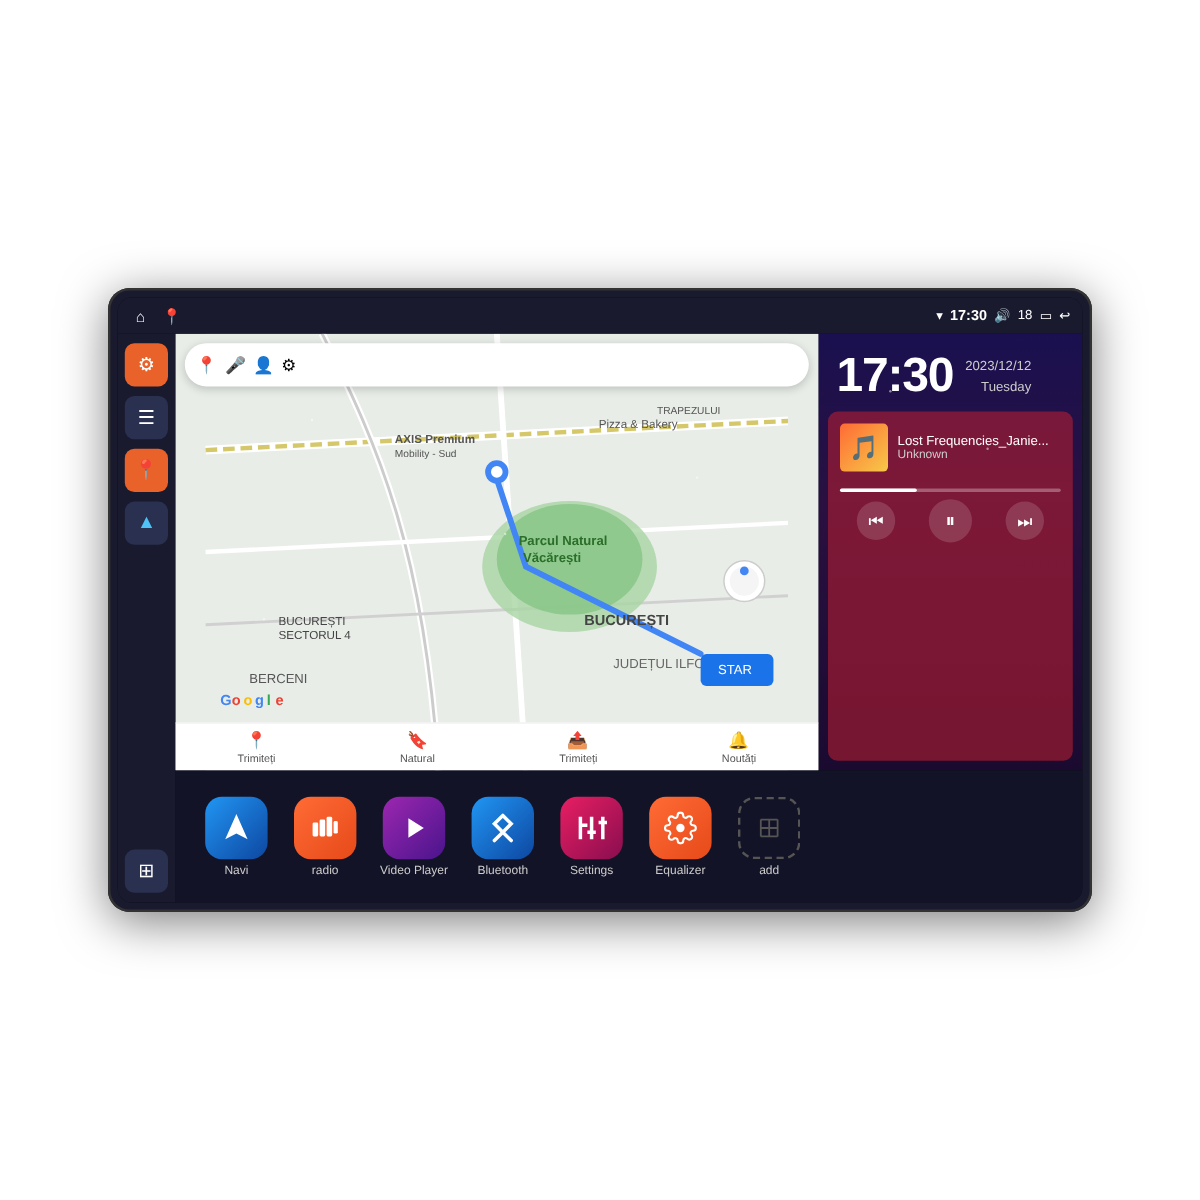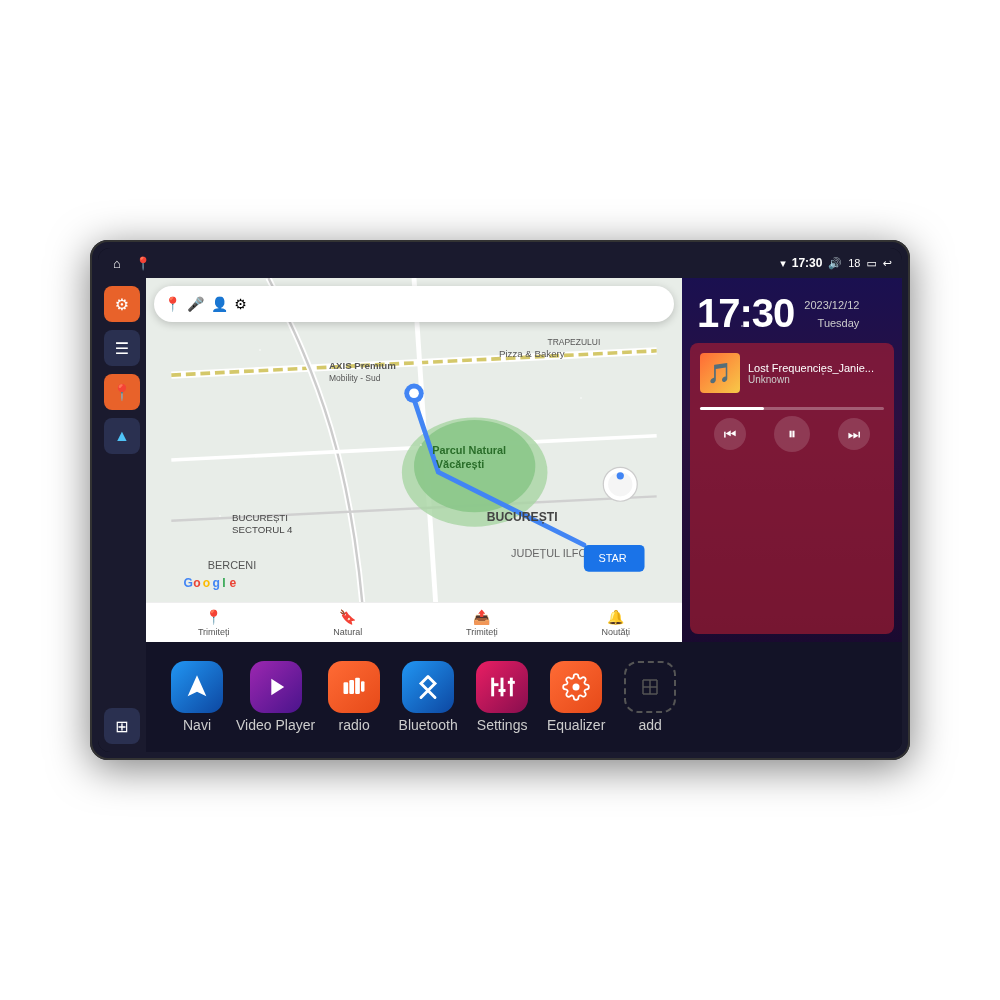--- a/index.html
+++ b/index.html
@@ -340,21 +340,21 @@
       height: 52px;
       border-radius: 14px;
       display: flex;
       align-items: center;
       justify-content: center;
       font-size: 24px;
       color: white;
     }
 
     .app-icon-label {
-      font-size: 14px;
+      font-size: 10px;
       color: #ccc;
       text-align: left;
       white-space: nowrap;
     }
 
     .icon-navi { background: linear-gradient(135deg, #2196F3, #0d47a1); }
     .icon-music { background: linear-gradient(135deg, #e91e63, #880e4f); }
     .icon-video { background: linear-gradient(135deg, #9c27b0, #4a148c); }
     .icon-radio { background: linear-gradient(135deg, #ff6b35, #e64a19); }
     .icon-bluetooth { background: linear-gradient(135deg, #2196F3, #0d47a1); }
@@ -543,37 +543,37 @@
         <div class="app-grid-section">
           <div class="app-icon">
             <div class="app-icon-img icon-navi">
               <svg width="28" height="28" viewBox="0 0 24 24">
                   <path d="M12 2L4 20l8-4 8 4z" fill="white"></path>
                 </svg>
             </div>
             <span class="app-icon-label">Navi</span>
           </div>
           <div class="app-icon">
-            <div class="app-icon-img icon-video">
-              <svg width="28" height="28" viewBox="0 0 24 24">
-                  <polygon points="8,5 19,12 8,19" fill="white"></polygon>
-                </svg>
-            </div>
-            <span class="app-icon-label">Video Player</span>
-          </div>
-          <div class="app-icon">
             <div class="app-icon-img icon-radio">
               <svg width="28" height="28" viewBox="0 0 24 24">
                 <rect x="3" y="8" width="4" height="10" rx="1" fill="white"></rect>
                 <rect x="8" y="6" width="4" height="12" rx="1" fill="white"></rect>
                 <rect x="13" y="4" width="4" height="14" rx="1" fill="white"></rect>
                 <rect x="18" y="7" width="3" height="9" rx="1" fill="white"></rect>
               </svg>
             </div>
             <span class="app-icon-label">radio</span>
+          </div>
+          <div class="app-icon">
+            <div class="app-icon-img icon-video">
+              <svg width="28" height="28" viewBox="0 0 24 24">
+                  <polygon points="8,5 19,12 8,19" fill="white"></polygon>
+                </svg>
+            </div>
+            <span class="app-icon-label">Video Player</span>
           </div>
           <div class="app-icon">
             <div class="app-icon-img icon-bluetooth">
               <svg width="28" height="28" viewBox="0 0 24 24">
                   <path d="M12 3 L18 9 L12 15 L18 21 M12 15 L6 21 M12 3 L6 9 L12 15" stroke="white" stroke-width="2.5" fill="none" stroke-linecap="round"></path>
                 </svg>
             </div>
             <span class="app-icon-label">Bluetooth</span>
           </div>
           <div class="app-icon">

